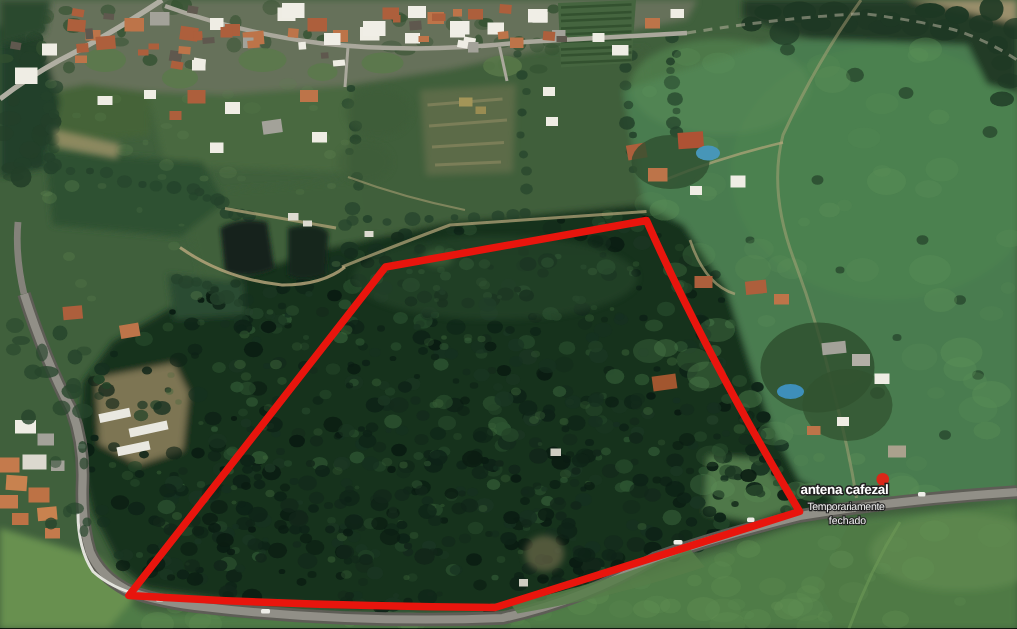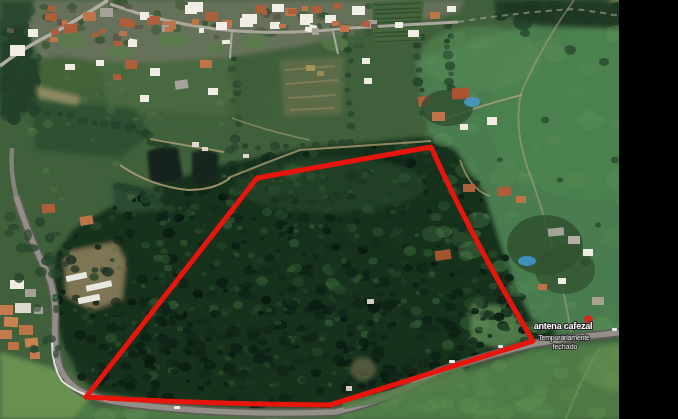--- a/index.html
+++ b/index.html
@@ -1,16 +1,16 @@
 <!DOCTYPE html>
 <html><head>
 <meta charset="utf-8">
 <style>
   html,body{margin:0;padding:0;background:#000;}
-  #wrap{width:619px;height:419px;overflow:hidden;position:relative;}
+  #wrap{width:678px;height:419px;overflow:hidden;position:relative;}
   svg{display:block;filter:blur(0.5px);}
 </style>
 </head>
 <body>
 
 <div id="wrap">
 <svg width="678" height="419" viewBox="0 0 678 419">
 <defs>
   <filter id="soft" x="-20%" y="-20%" width="140%" height="140%">
           <feGaussianBlur stdDeviation="2.2"></feGaussianBlur>

